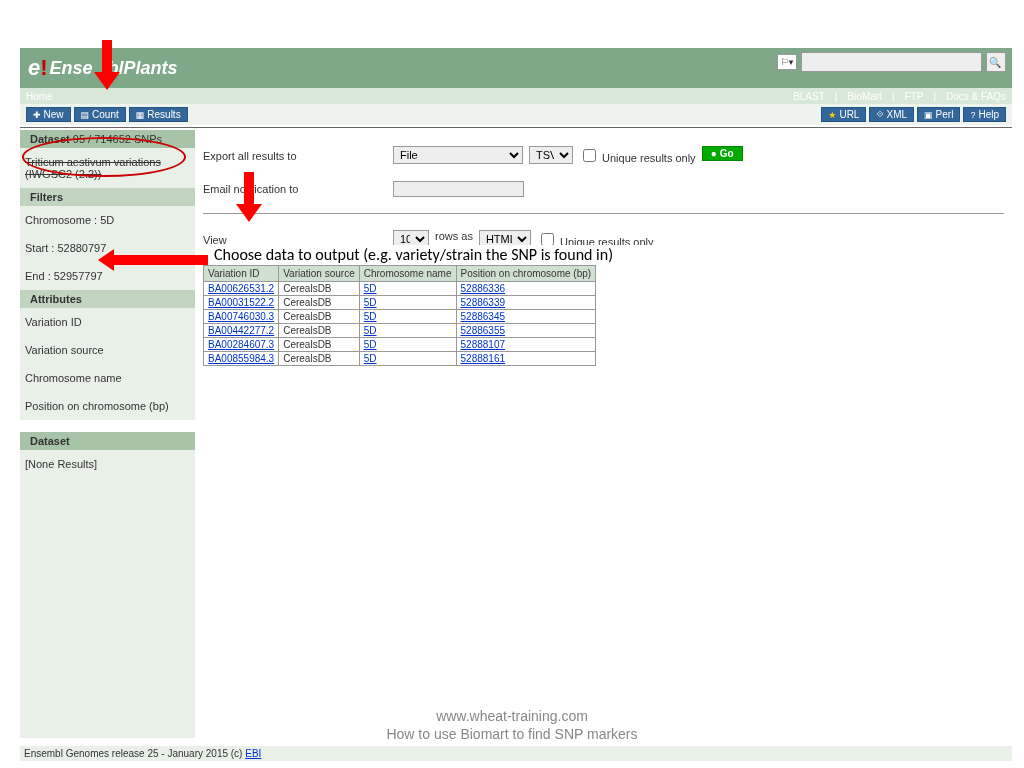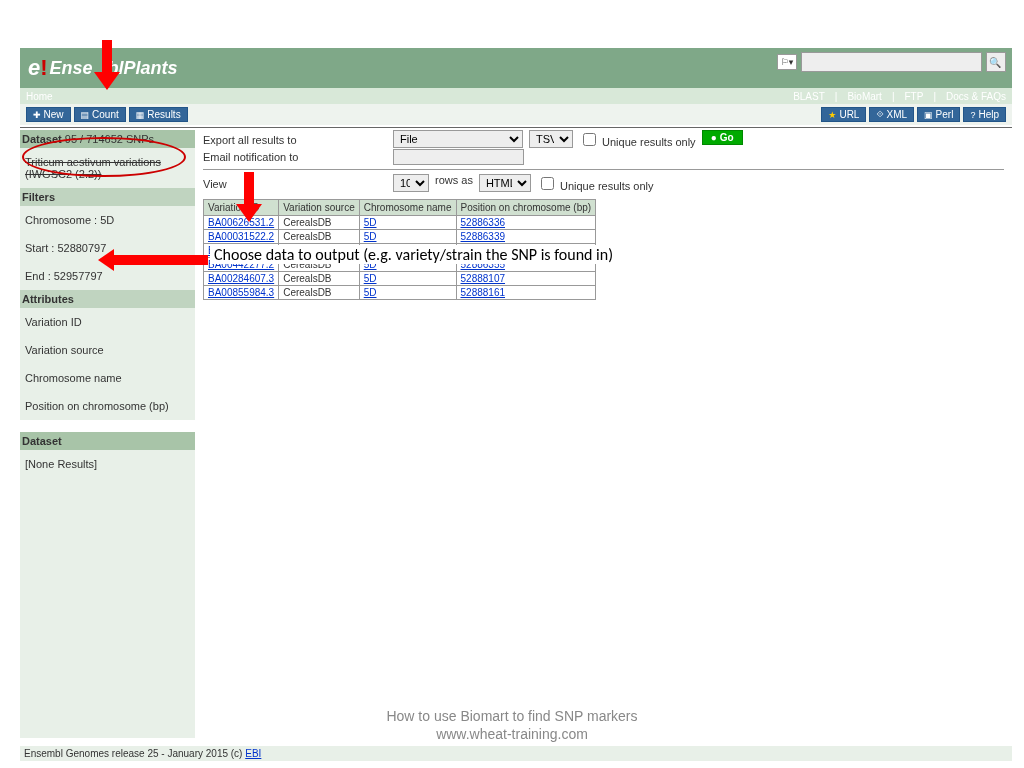--- a/index.html
+++ b/index.html
@@ -18,26 +18,26 @@
 .nav-right{display:flex;gap:10px}
 .nav-right a{color:#fff;font-size:10px;text-decoration:none}
 .toolbar-row{display:flex;justify-content:space-between;align-items:center;padding:3px 6px;background:#eef3ee}
 .tb-left,.tb-right{display:flex;gap:3px}
 .tb-btn{background:#336699;color:#fff;border:1px solid #225588;padding:1px 6px;font-size:10px;display:flex;align-items:center;gap:3px;cursor:pointer}
 .tb-btn .ico{font-size:9px}
 .tb-btn.url{background:#336699}
 .divider{border-top:1px solid #666;margin:2px 0}
 .body-row{display:flex}
 .sidebar{width:175px;flex-shrink:0;background:#e8f0e8}
-.sb-head{background:#a8c4a8;padding:3px 2px;font-weight:bold;color:#333}
+.sb-head{background:#a8c4a8;padding:3px 10px;font-weight:bold;color:#333}
 .sb-head.sub{background:#c0d4c0}
 .sb-item{padding:8px 5px;color:#333;background:#e8f0e8}
 .sb-item.crossed{text-decoration:line-through}
 .main{flex:1;padding:0 8px;position:relative}
-.ctrl-row{display:flex;align-items:center;margin:0 0;font-size:11px}
+.ctrl-row{display:flex;align-items:center;margin:16px 0;font-size:11px}
 .ctrl-label{width:190px}
 .ctrl-widgets{display:flex;gap:6px;align-items:flex-start}
 select,input[type=text]{border:1px solid #999;font-size:11px;padding:1px 2px;background:#eee}
 .go-btn{background:#0a0;color:#fff;border:1px solid #080;padding:1px 8px;font-size:10px;font-weight:bold;cursor:pointer;display:flex;align-items:center;gap:3px}
 .data-table{border-collapse:collapse;margin-top:6px;font-size:10px}
 .data-table th{background:#d0e0d0;border:1px solid #999;padding:2px 4px;font-weight:normal;text-align:left}
 .data-table td{border:1px solid #999;padding:1px 4px}
 .data-table a{color:#0033cc;text-decoration:underline}
 .footer{background:#e8f0e8;padding:2px 4px;font-size:10px;color:#333;margin-top:8px}
 .footer a{color:#0033cc;text-decoration:underline}
@@ -231,16 +231,16 @@
       <div class="head"></div>
     </div>
   <div class="oval" style="left:22px;top:137px;width:160px;height:36px"></div>
   <div class="arrow-left" style="left:98px;top:249px;width:110px">
       <div class="shaft"></div>
       <div class="head"></div>
     </div>
   <div class="annotation-text" style="left:210px;top:245px;width:650px">Choose data to output (e.g. variety/strain the SNP is found in)</div>
 
   <div class="slide-footer">
+    <div>www.wheat-training.com</div>
     <div>How to use Biomart to find SNP markers</div>
-    <div>www.wheat-training.com</div>
   </div>
 </div>
 
 </body></html>

